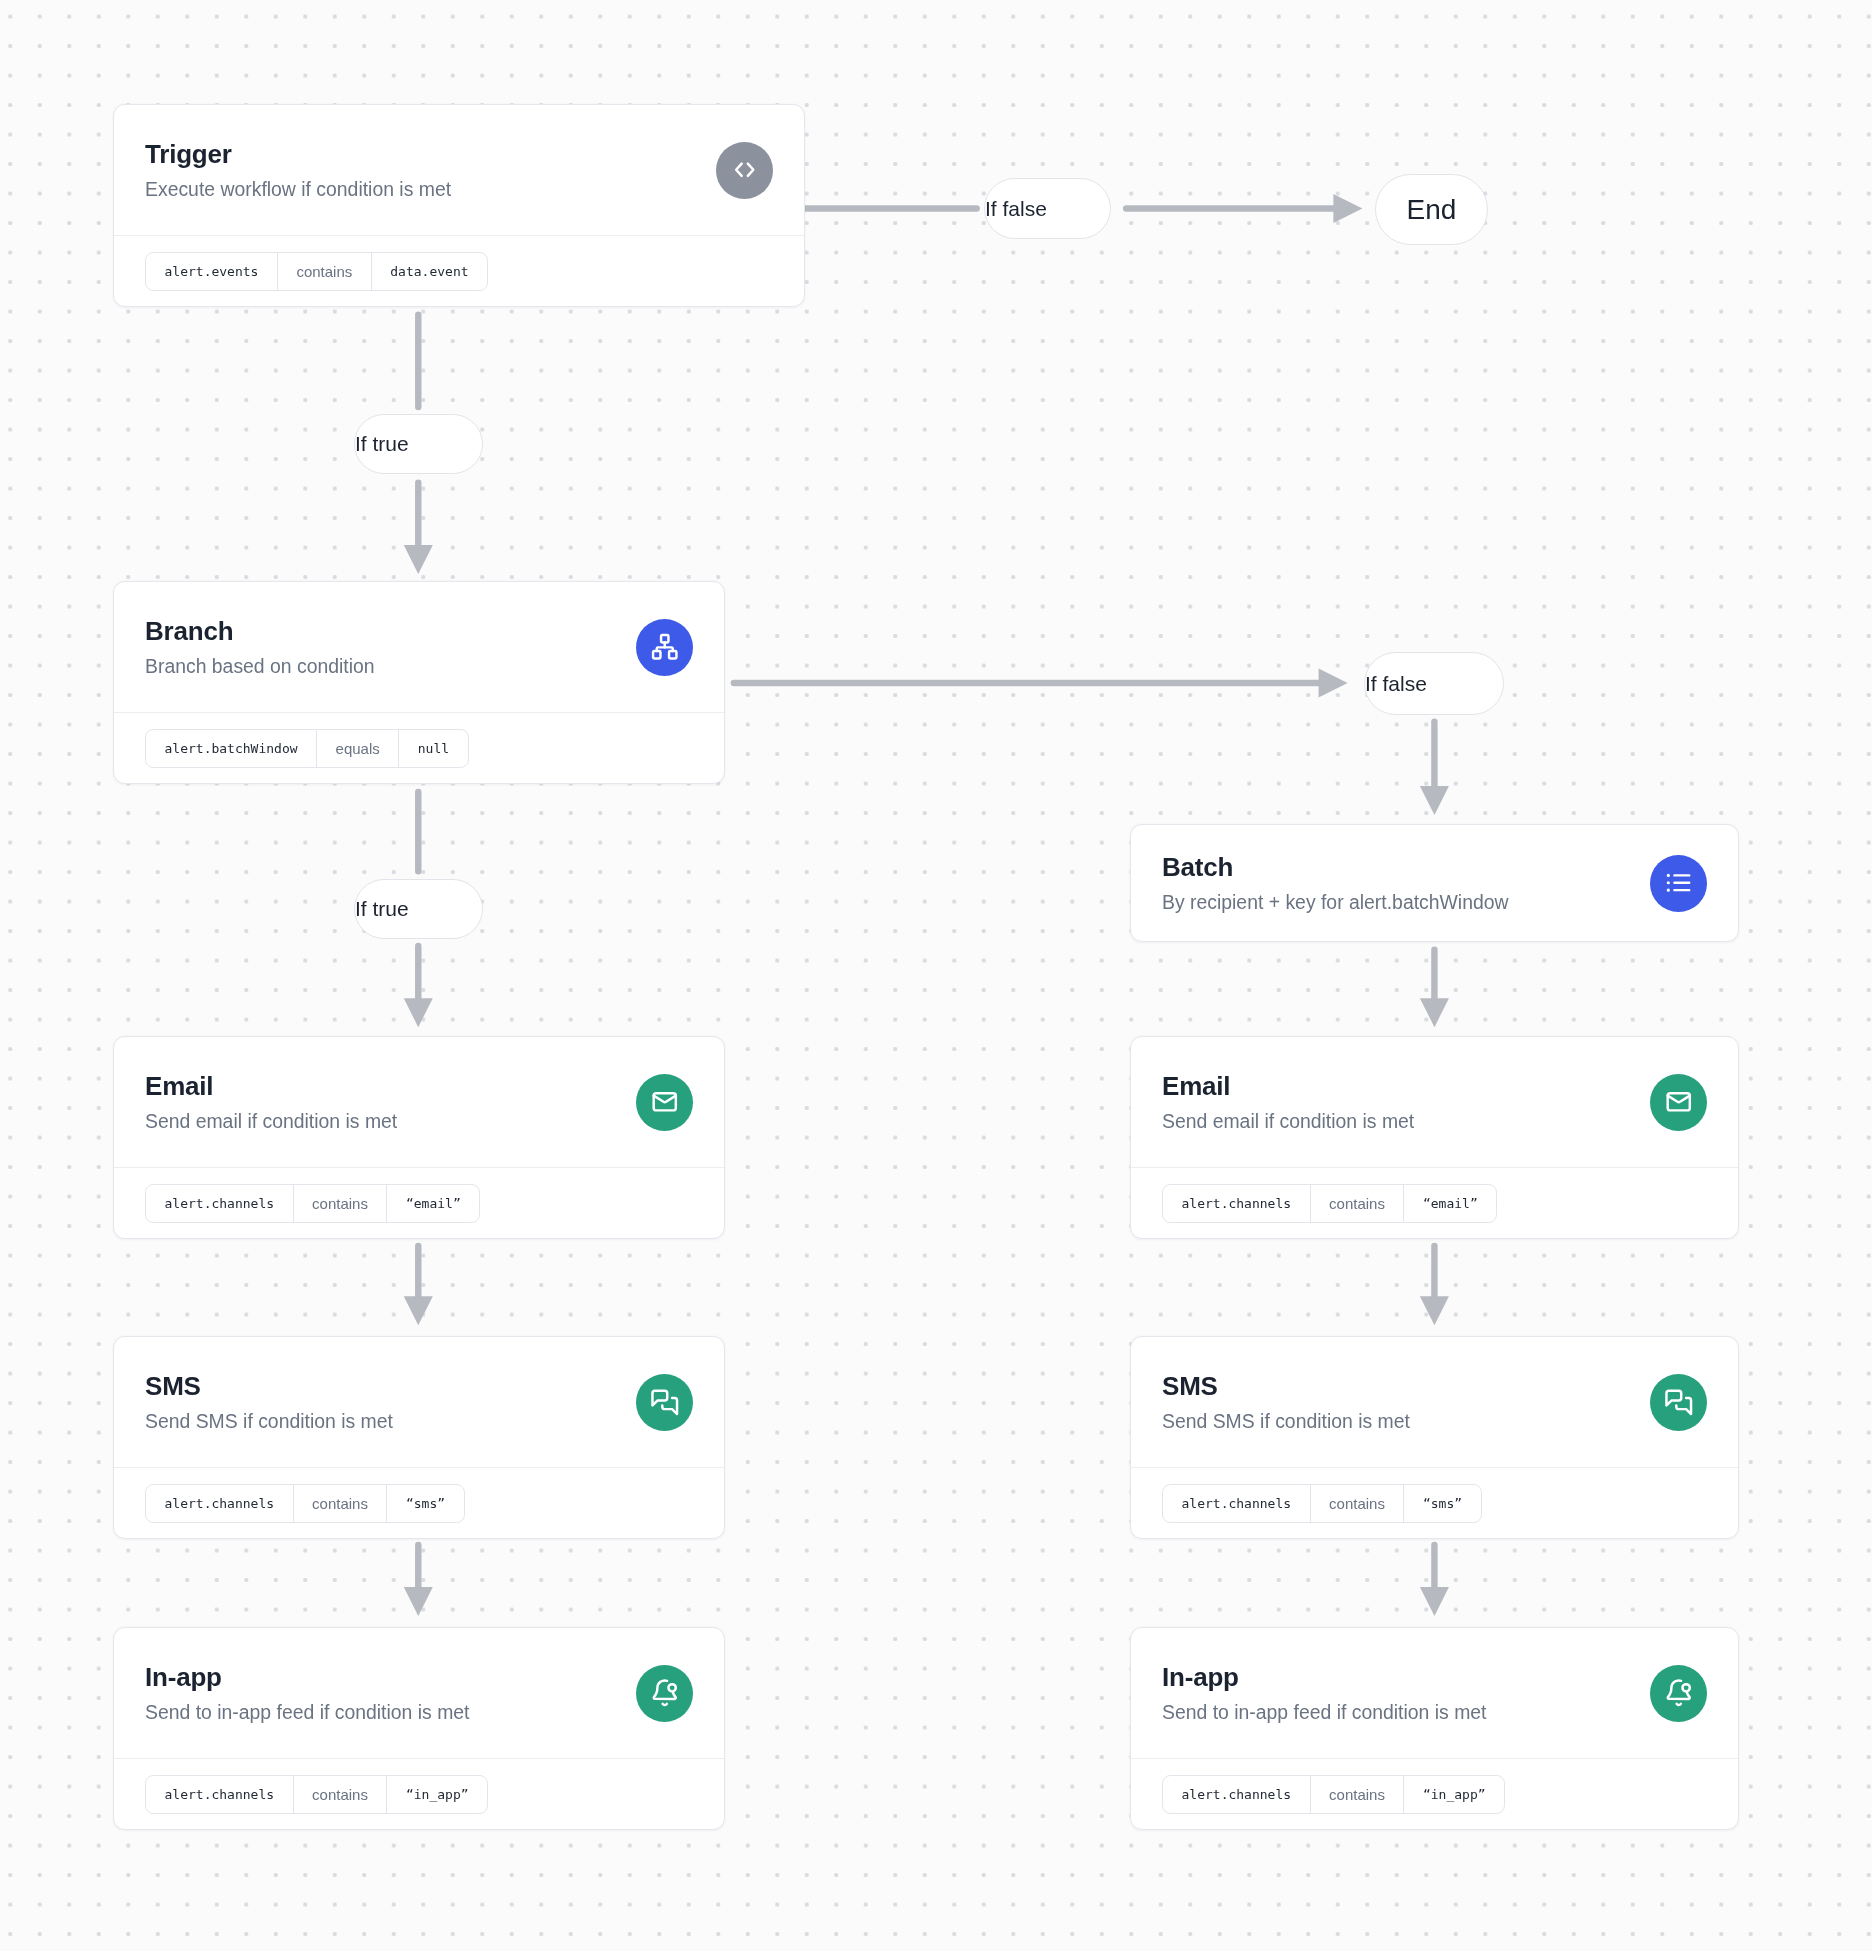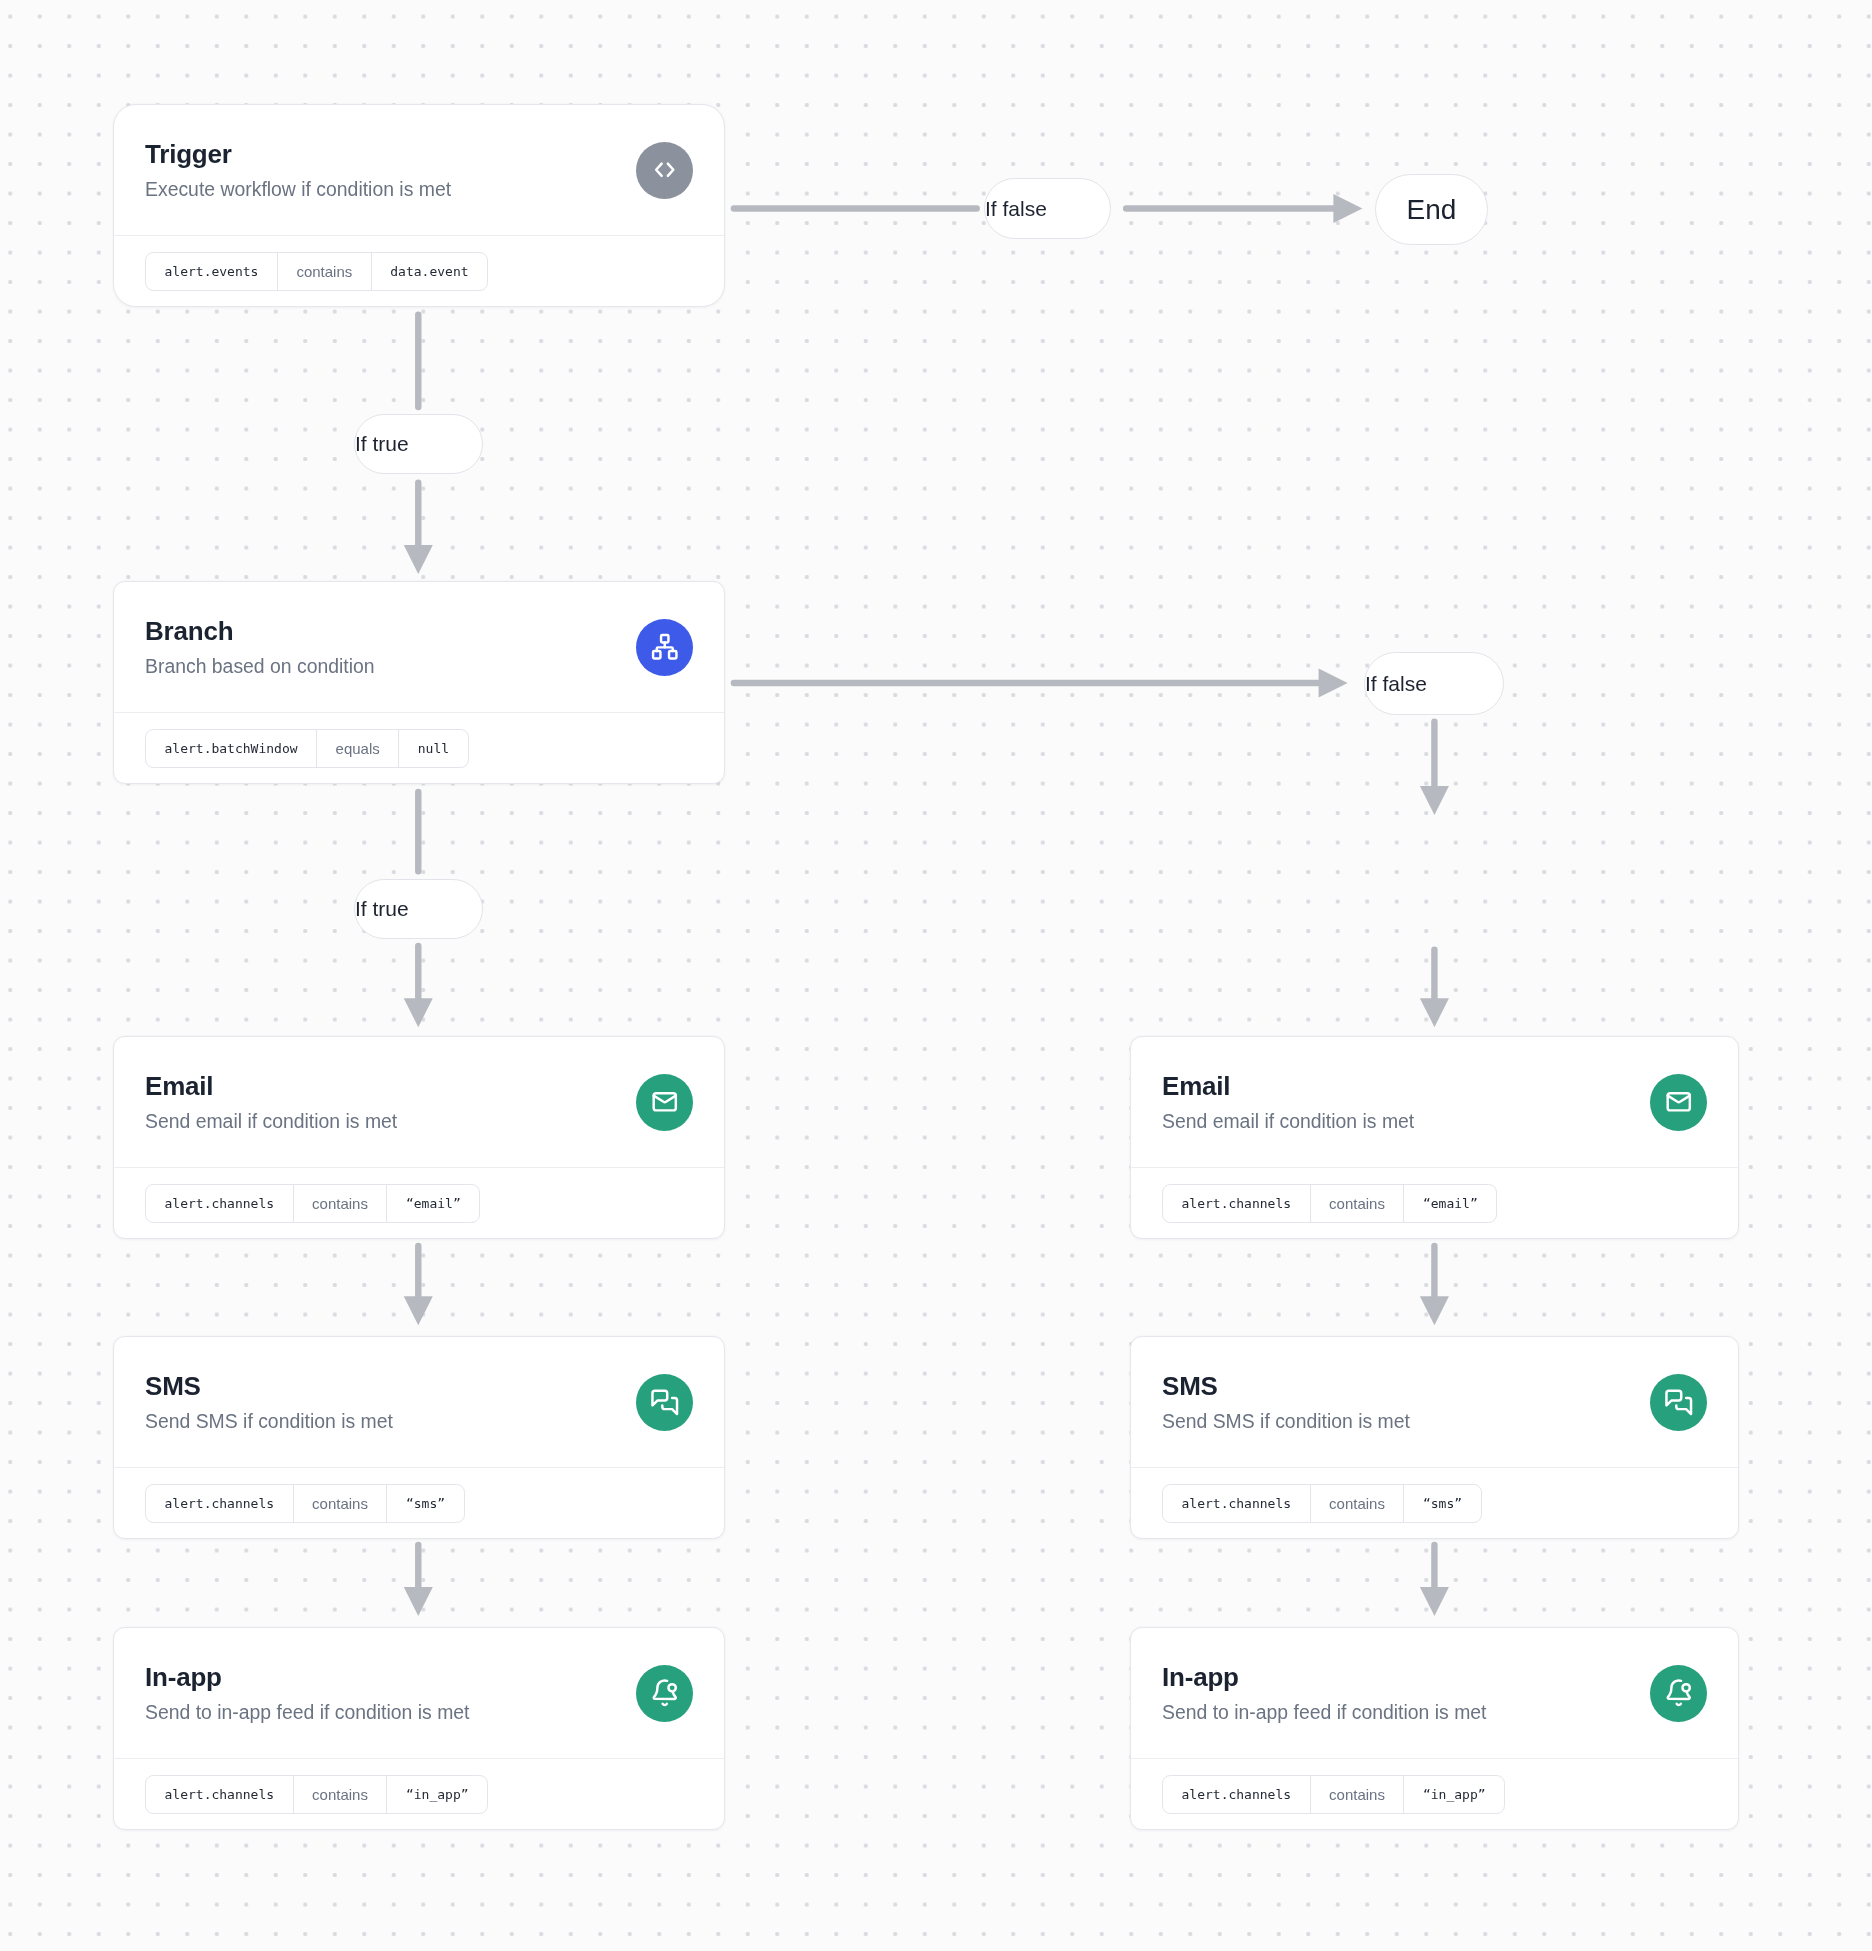--- a/index.html
+++ b/index.html
@@ -92,21 +92,21 @@
       <line x1="453" y1="858" x2="453" y2="944"></line>
       <line x1="453" y1="1025" x2="453" y2="1085" marker-end="url(#ah)"></line>
       <line x1="453" y1="1350" x2="453" y2="1408" marker-end="url(#ah)"></line>
       <line x1="453" y1="1674" x2="453" y2="1723" marker-end="url(#ah)"></line>
       <line x1="1554" y1="1029" x2="1554" y2="1085" marker-end="url(#ah)"></line>
       <line x1="1554" y1="1350" x2="1554" y2="1408" marker-end="url(#ah)"></line>
       <line x1="1554" y1="1674" x2="1554" y2="1723" marker-end="url(#ah)"></line>
     </g>
   </svg>
 
-  <div class="node" style="left:113px;top:104px;width:612px;border-radius:23px;">
+  <div class="node" style="left:113px;top:104px;width:692px;">
     <div class="node-header">
       <div>
         <div class="node-title">Trigger</div>
         <div class="node-sub">Execute workflow if condition is met</div>
       </div>
       <div class="node-icon icon-gray">
         <svg viewBox="0 0 24 24">
             <polyline points="9.5,7 5,12 9.5,17"></polyline>
             <polyline points="14.5,7 19,12 14.5,17"></polyline>
           </svg>
@@ -158,20 +158,34 @@
   </div>
 
   <div class="pill" style="left:1364px;top:652px;width:140px;height:63px;">
     <span>If false</span>
   </div>
 
   <div class="pill" style="left:354px;top:879px;width:129px;height:60px;">
     <span>If true</span>
   </div>
 
+  <div class="node" style="left:1130px;top:824px;width:609px;height:118px;">
+    <div class="node-header" style="height:116px;">
+      <div>
+        <div class="node-title">Batch</div>
+        <div class="node-sub">By recipient + key for alert.batchWindow</div>
+      </div>
+      <div class="node-icon icon-blue">
+        <svg viewBox="0 0 24 24">
+            <path d="M8.5 6h12M8.5 12h12M8.5 18h12"></path>
+            <path d="M3.5 6h.01M3.5 12h.01M3.5 18h.01" stroke-width="2.6"></path>
+          </svg>
+      </div>
+    </div>
+  </div>
 
   <div class="node" style="left:113px;top:1036px;width:612px;">
     <div class="node-header">
       <div>
         <div class="node-title">Email</div>
         <div class="node-sub">Send email if condition is met</div>
       </div>
       <div class="node-icon icon-green">
         <svg viewBox="0 0 24 24">
             <rect x="3" y="5" width="18" height="14" rx="2"></rect>

